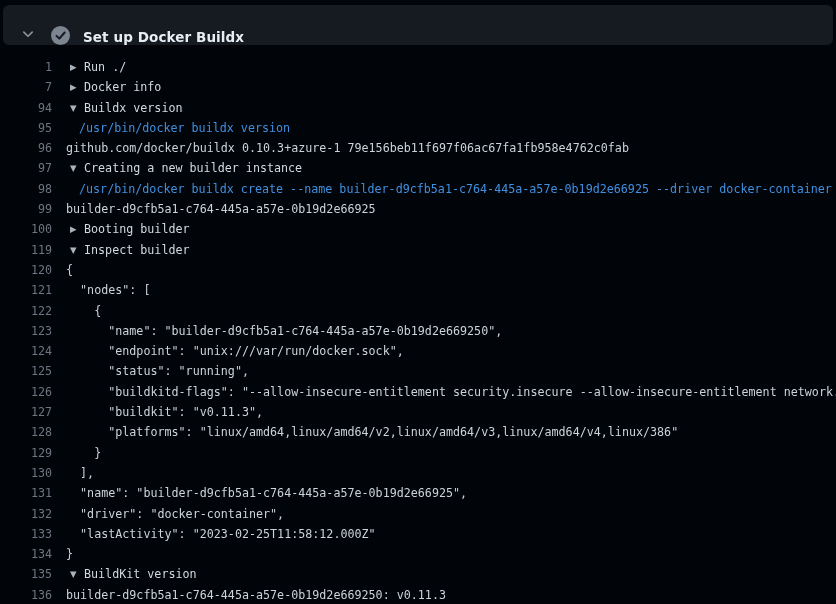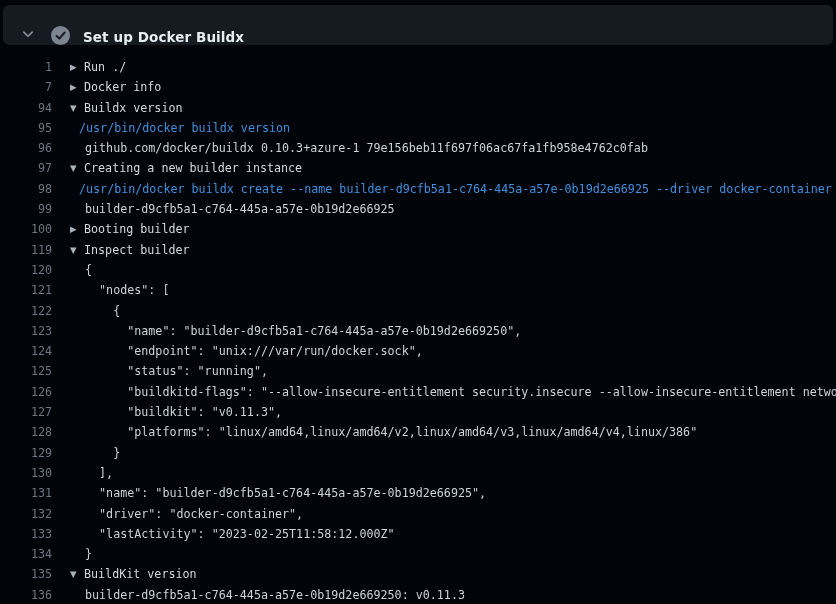--- a/index.html
+++ b/index.html
@@ -35,21 +35,21 @@
   .num{
     width:52px;flex:0 0 52px;
     text-align:right;
     color:#6e7681;
     cursor:pointer;
     user-select:none;
   }
   .content{color:#ccd3da;}
   .row .content.group{margin-left:18px;color:#d2d9e0;cursor:pointer;}
   .row .content.command{margin-left:27px;color:#4090e0;}
-  .row .content.output{margin-left:33px;}
+  .row .content.output{margin-left:14px;}
   .tri{
     display:inline-block;width:14px;
     font-family:"DejaVu Sans","Liberation Sans",sans-serif;
     font-size:8.5px;color:#aab3bc;
     vertical-align:1px;
   }
 </style>
 </head>
 <body>
 

